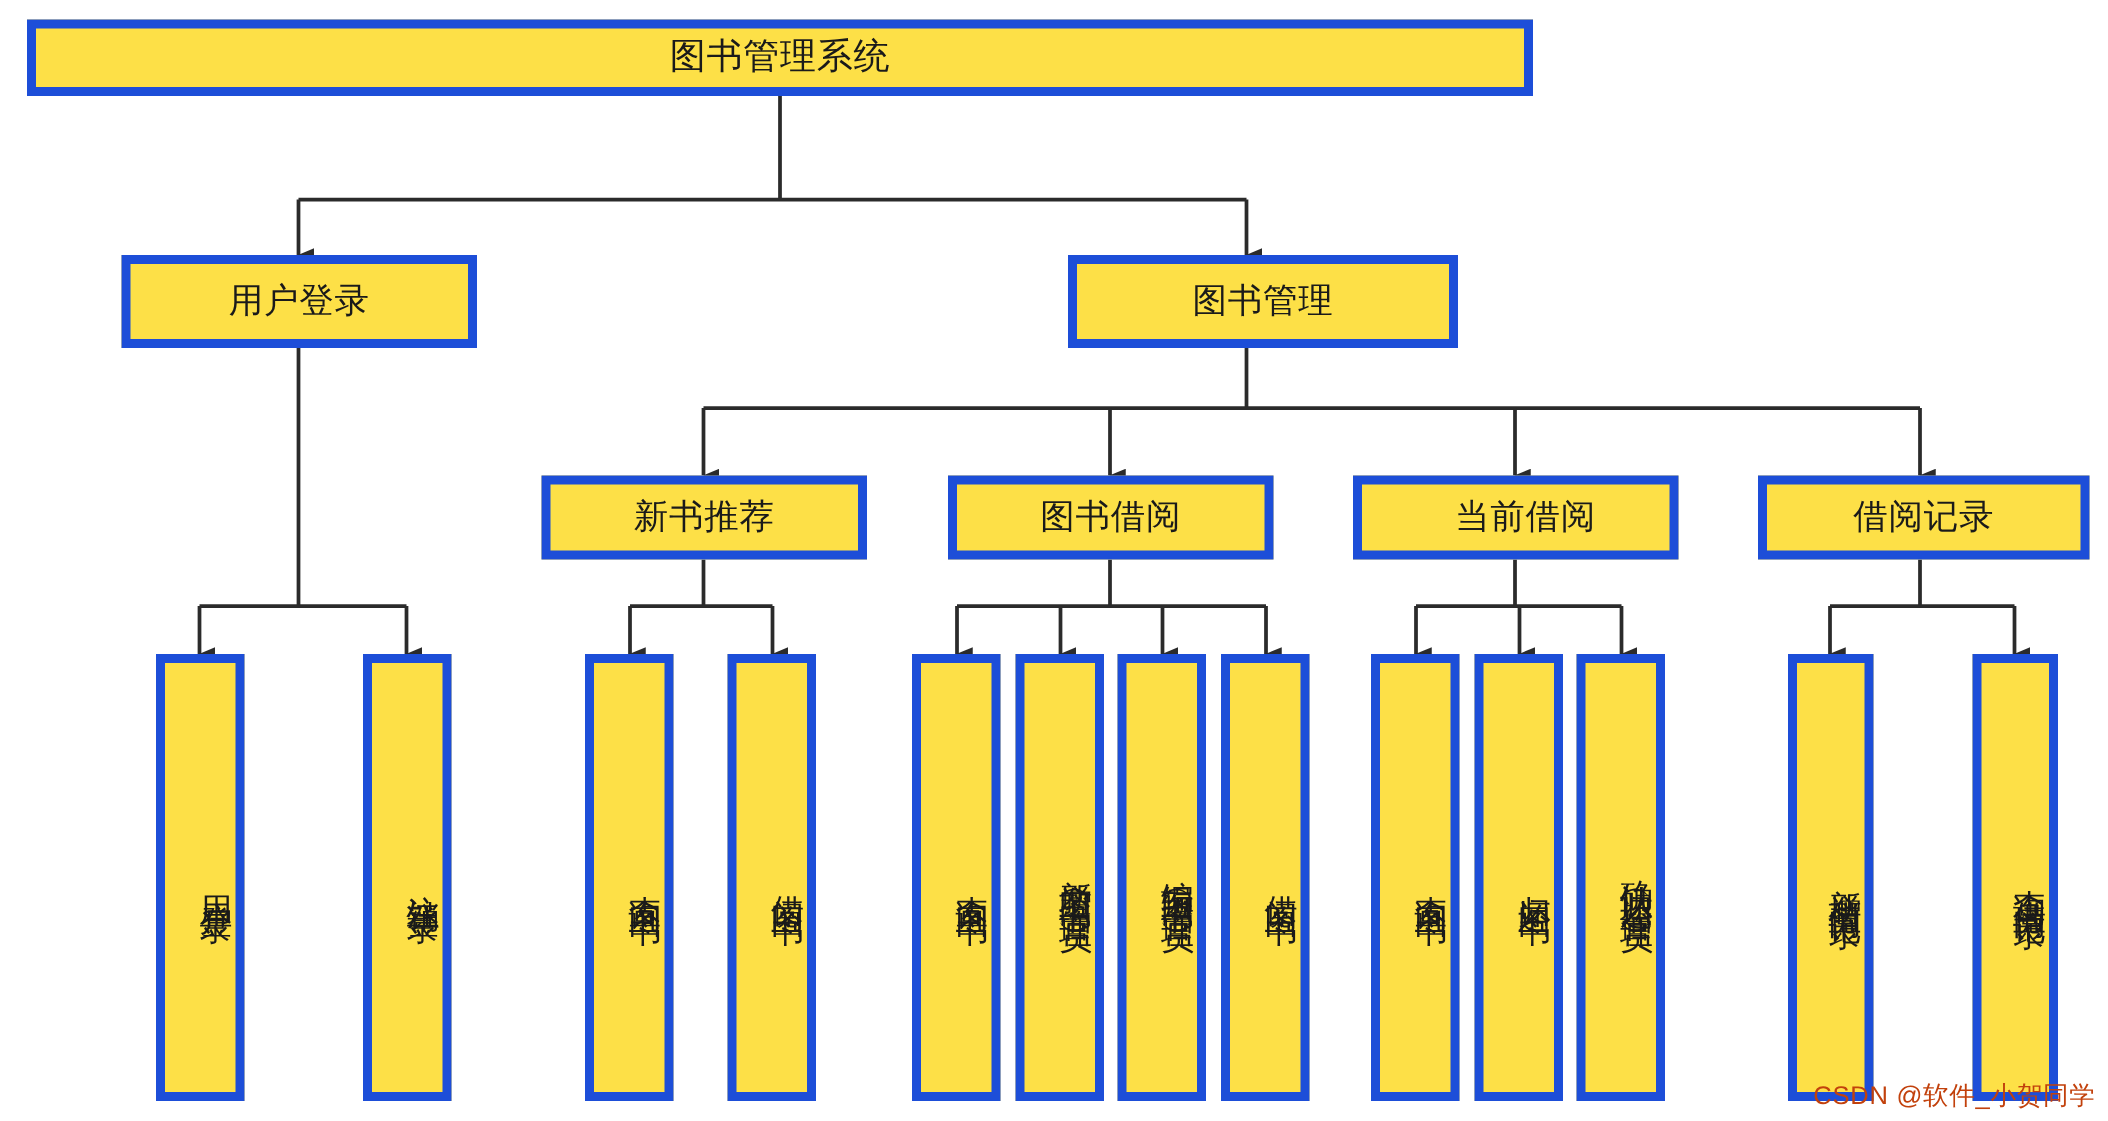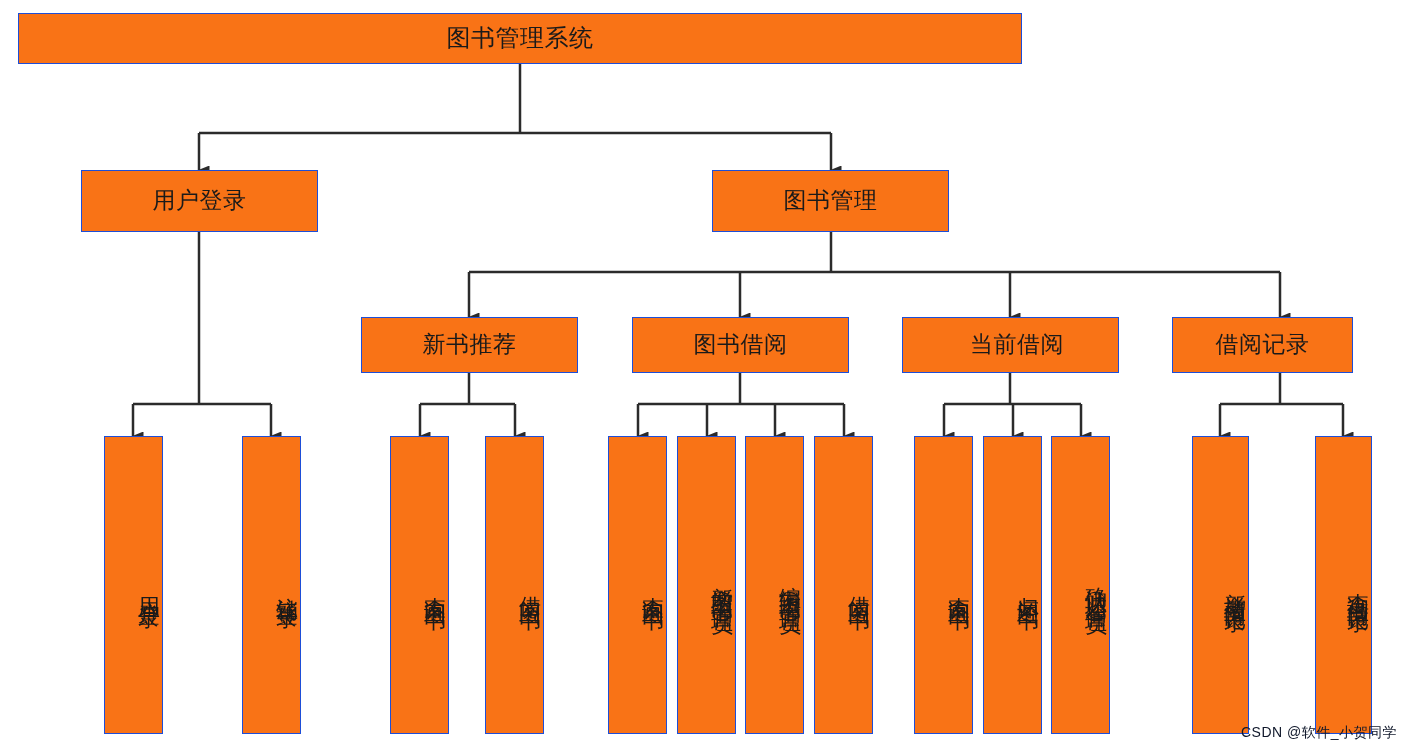--- a/index.html
+++ b/index.html
@@ -21,22 +21,22 @@
     position: absolute;
     left: 0;
     top: 0;
     width: 1405px;
     height: 747px;
     pointer-events: none;
   }
   .node {
     position: absolute;
     box-sizing: border-box;
-    background: #f97316;
-    border: 1px solid #1d4ed8;
+    background: #fde047;
+    border: 6px solid #1d4ed8;
     display: flex;
     align-items: center;
     justify-content: center;
     color: #1a1a1a;
     z-index: 2;
   }
   .node.horiz {
     font-size: 23px;
     letter-spacing: 0.5px;
     line-height: 1.1;
@@ -56,22 +56,22 @@
     white-space: nowrap;
     overflow: hidden;
   }
   .node .lbl {
     display: block;
   }
   #watermark {
     position: absolute;
     right: 8px;
     bottom: 5px;
-    font-size: 14px;
-    color: #0f172a;
+    font-size: 17px;
+    color: #c2410c;
     letter-spacing: 0.5px;
     z-index: 5;
     white-space: nowrap;
   }
 </style>
 </head>
 <body>
 
 <div id="canvas">
 
@@ -125,34 +125,34 @@
     </g>
   </svg>
 
   <div class="node horiz root" style="left:18px; top:13px; width:1004px; height:51px;">
     <span class="lbl">图书管理系统</span>
   </div>
 
   <div class="node horiz" style="left:81px; top:170px; width:237px; height:62px;">
     <span class="lbl">用户登录</span>
   </div>
-  <div class="node horiz" style="left:712px; top:170px; width:237px; height:62px;">
+  <div class="node horiz" style="left:712px; top:170px; width:260px; height:62px;">
     <span class="lbl">图书管理</span>
   </div>
 
   <div class="node horiz" style="left:361px; top:317px; width:217px; height:56px;align-items:center;">
     <span class="lbl">新书推荐</span>
   </div>
   <div class="node horiz" style="left:632px; top:317px; width:217px; height:56px;align-items:center;">
     <span class="lbl">图书借阅</span>
   </div>
   <div class="node horiz" style="left:902px; top:317px; width:217px; height:56px;padding-left:13px;">
     <span class="lbl">当前借阅</span>
   </div>
-  <div class="node horiz" style="left:1172px; top:317px; width:181px; height:56px;">
+  <div class="node horiz" style="left:1172px; top:317px; width:221px; height:56px;">
     <span class="lbl">借阅记录</span>
   </div>
 
   <div class="node vert" style="left:104px; top:436px; width:59px; height:298px;">
     <span class="lbl">用户登录</span>
   </div>
   <div class="node vert" style="left:242px; top:436px; width:59px; height:298px;">
     <span class="lbl">注销登录</span>
   </div>
 

